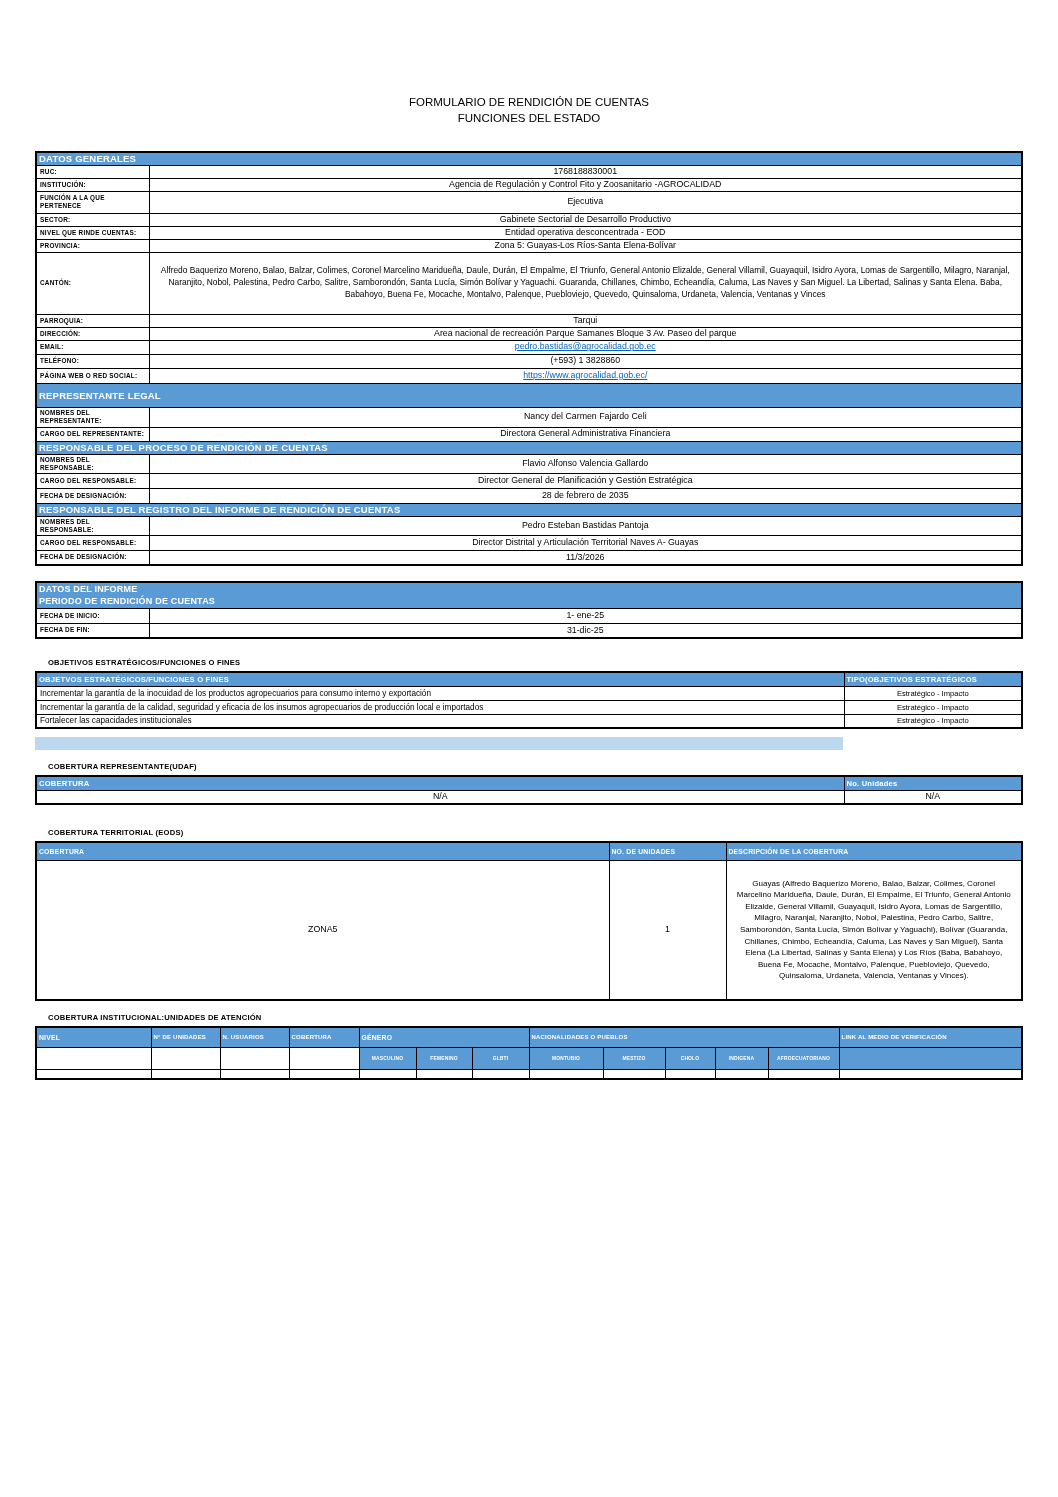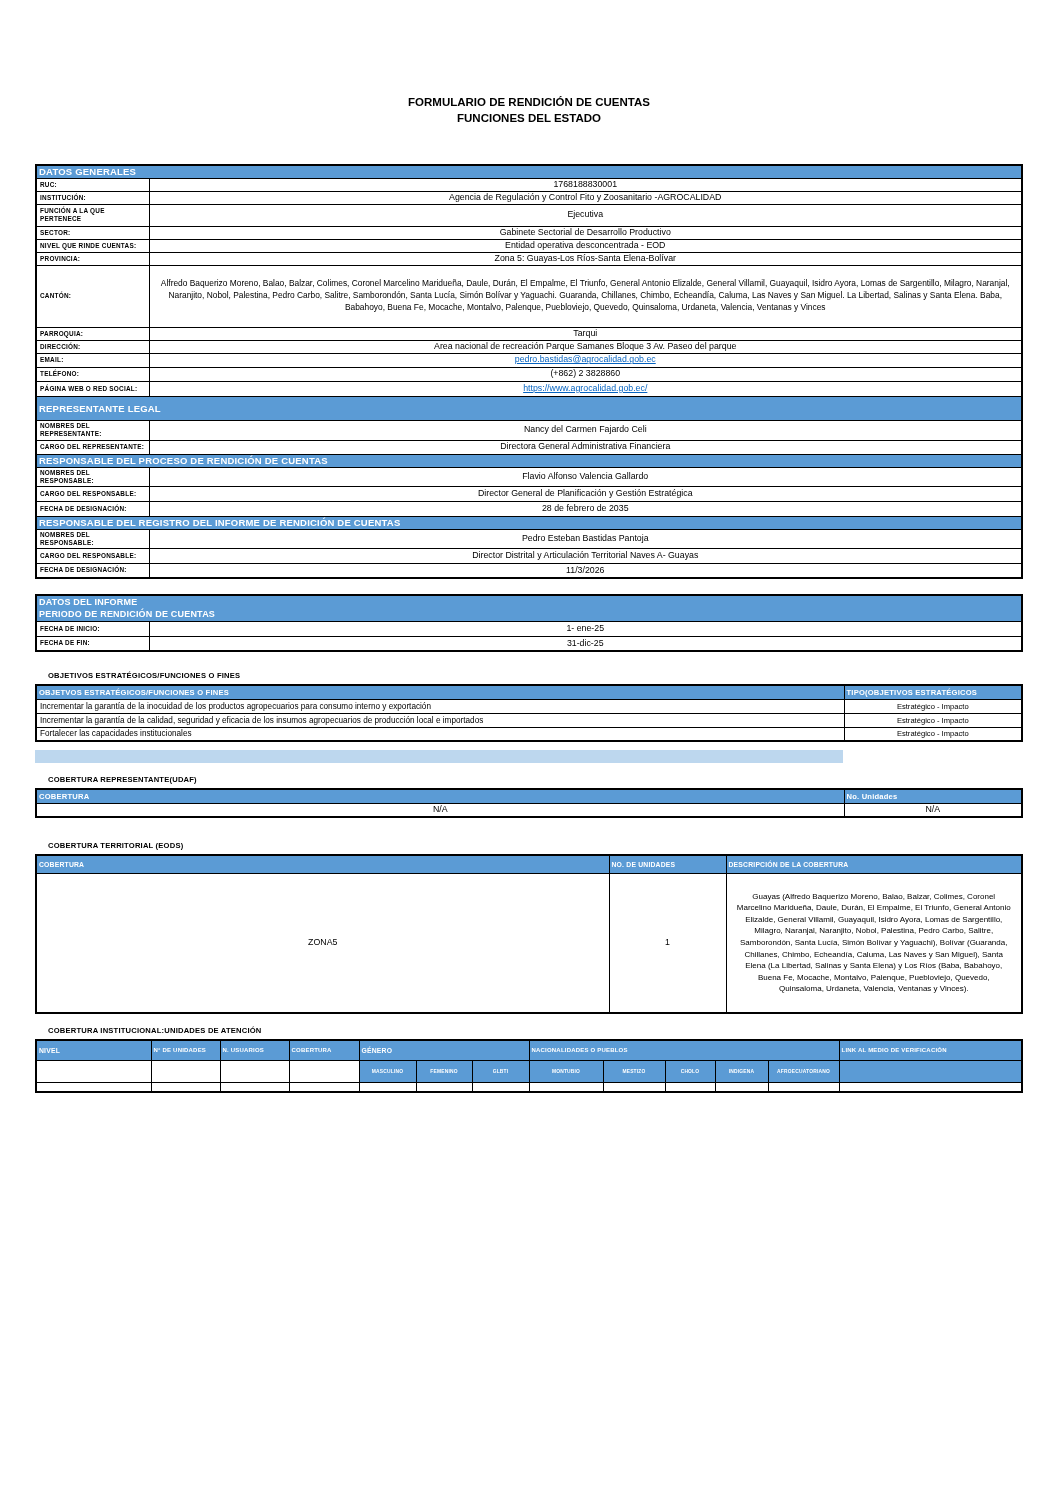--- a/index.html
+++ b/index.html
@@ -5,21 +5,21 @@
   :root{
     --header-blue:#5b9bd5;
     --light-blue:#bdd7ee;
     --link-blue:#0563c1;
     --border-dark:#000;
   }
   *{box-sizing:border-box;}
   body{margin:0;background:#fff;font-family:"Liberation Sans",sans-serif;color:#000;}
   .page{position:relative;width:1058px;height:1497px;background:#fff;overflow:hidden;}
   .content{position:absolute;left:35px;top:95px;width:988px;}
-  .title{text-align:center;font-weight:bold;font-size:11.5px;line-height:1.35;margin-bottom:38px;}
+  .title{text-align:center;font-weight:normal;font-size:11.5px;line-height:1.35;margin-bottom:25px;}
   table{border-collapse:collapse;width:988px;table-layout:fixed;border:2px solid var(--border-dark);}
   td{border:1px solid var(--border-dark);overflow:hidden;padding:0 2px;vertical-align:middle;}
   .hdr{background:var(--header-blue);color:#fff;font-weight:bold;text-align:left;font-size:9.5px;letter-spacing:.2px;}
   .hdr2{font-size:9px;line-height:1.35;}
   .lbl{font-size:6.4px;font-weight:bold;letter-spacing:.25px;line-height:1.25;padding:1px 3px;}
   .val{font-size:8.8px;text-align:center;line-height:1.3;}
   .val.small{font-size:8.4px;line-height:1.4;padding:0 8px;}
   .val a{color:var(--link-blue);text-decoration:underline;}
   .objtxt{font-size:8.2px;text-align:left;padding:0 3px;}
   .tipo{font-size:7.6px;text-align:center;}
@@ -89,21 +89,21 @@
     <tr class="r13">
             <td class="lbl">DIRECCIÓN:</td>
             <td class="val">Area nacional de recreación Parque Samanes Bloque 3 Av. Paseo del parque</td>
           </tr>
     <tr class="r14">
             <td class="lbl">EMAIL:</td>
             <td class="val"><a href="#">pedro.bastidas@agrocalidad.gob.ec</a></td>
           </tr>
     <tr class="r14">
             <td class="lbl">TELÉFONO:</td>
-            <td class="val">(+862) 2 3828860</td>
+            <td class="val">(+593) 1 3828860</td>
           </tr>
     <tr class="r15">
             <td class="lbl">PÁGINA WEB O RED SOCIAL:</td>
             <td class="val"><a href="#">https://www.agrocalidad.gob.ec/</a></td>
           </tr>
 
     <tr class="r12">
             <td colspan="2" class="hdr">REPRESENTANTE LEGAL</td>
           </tr>
     <tr class="r20">

